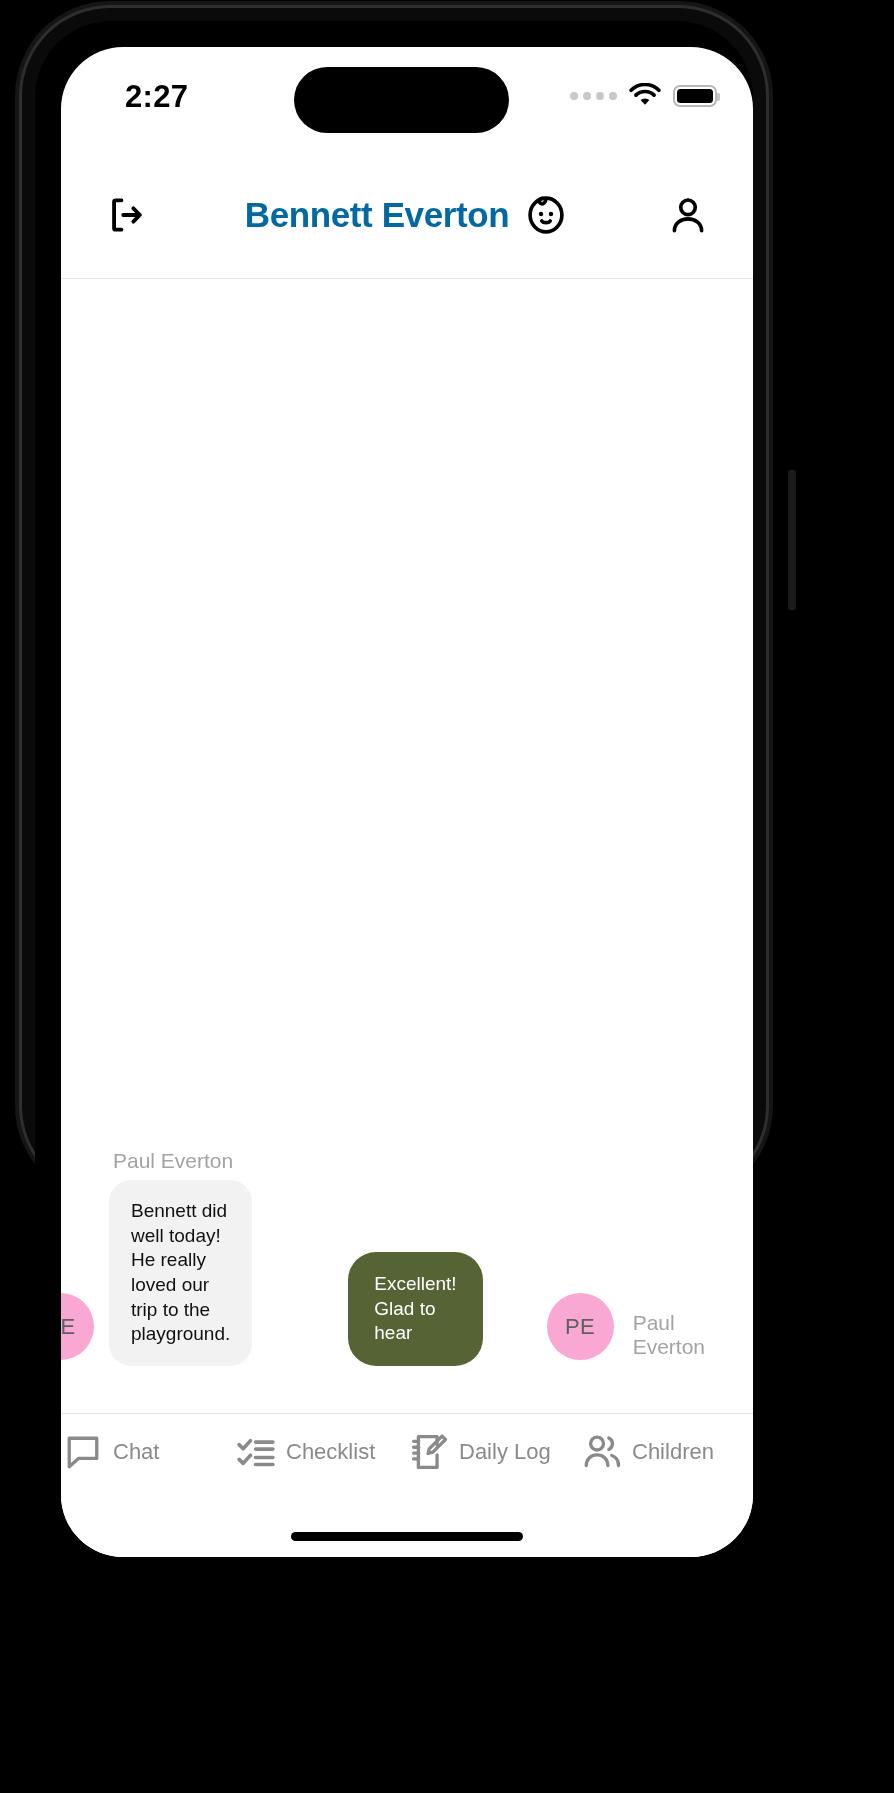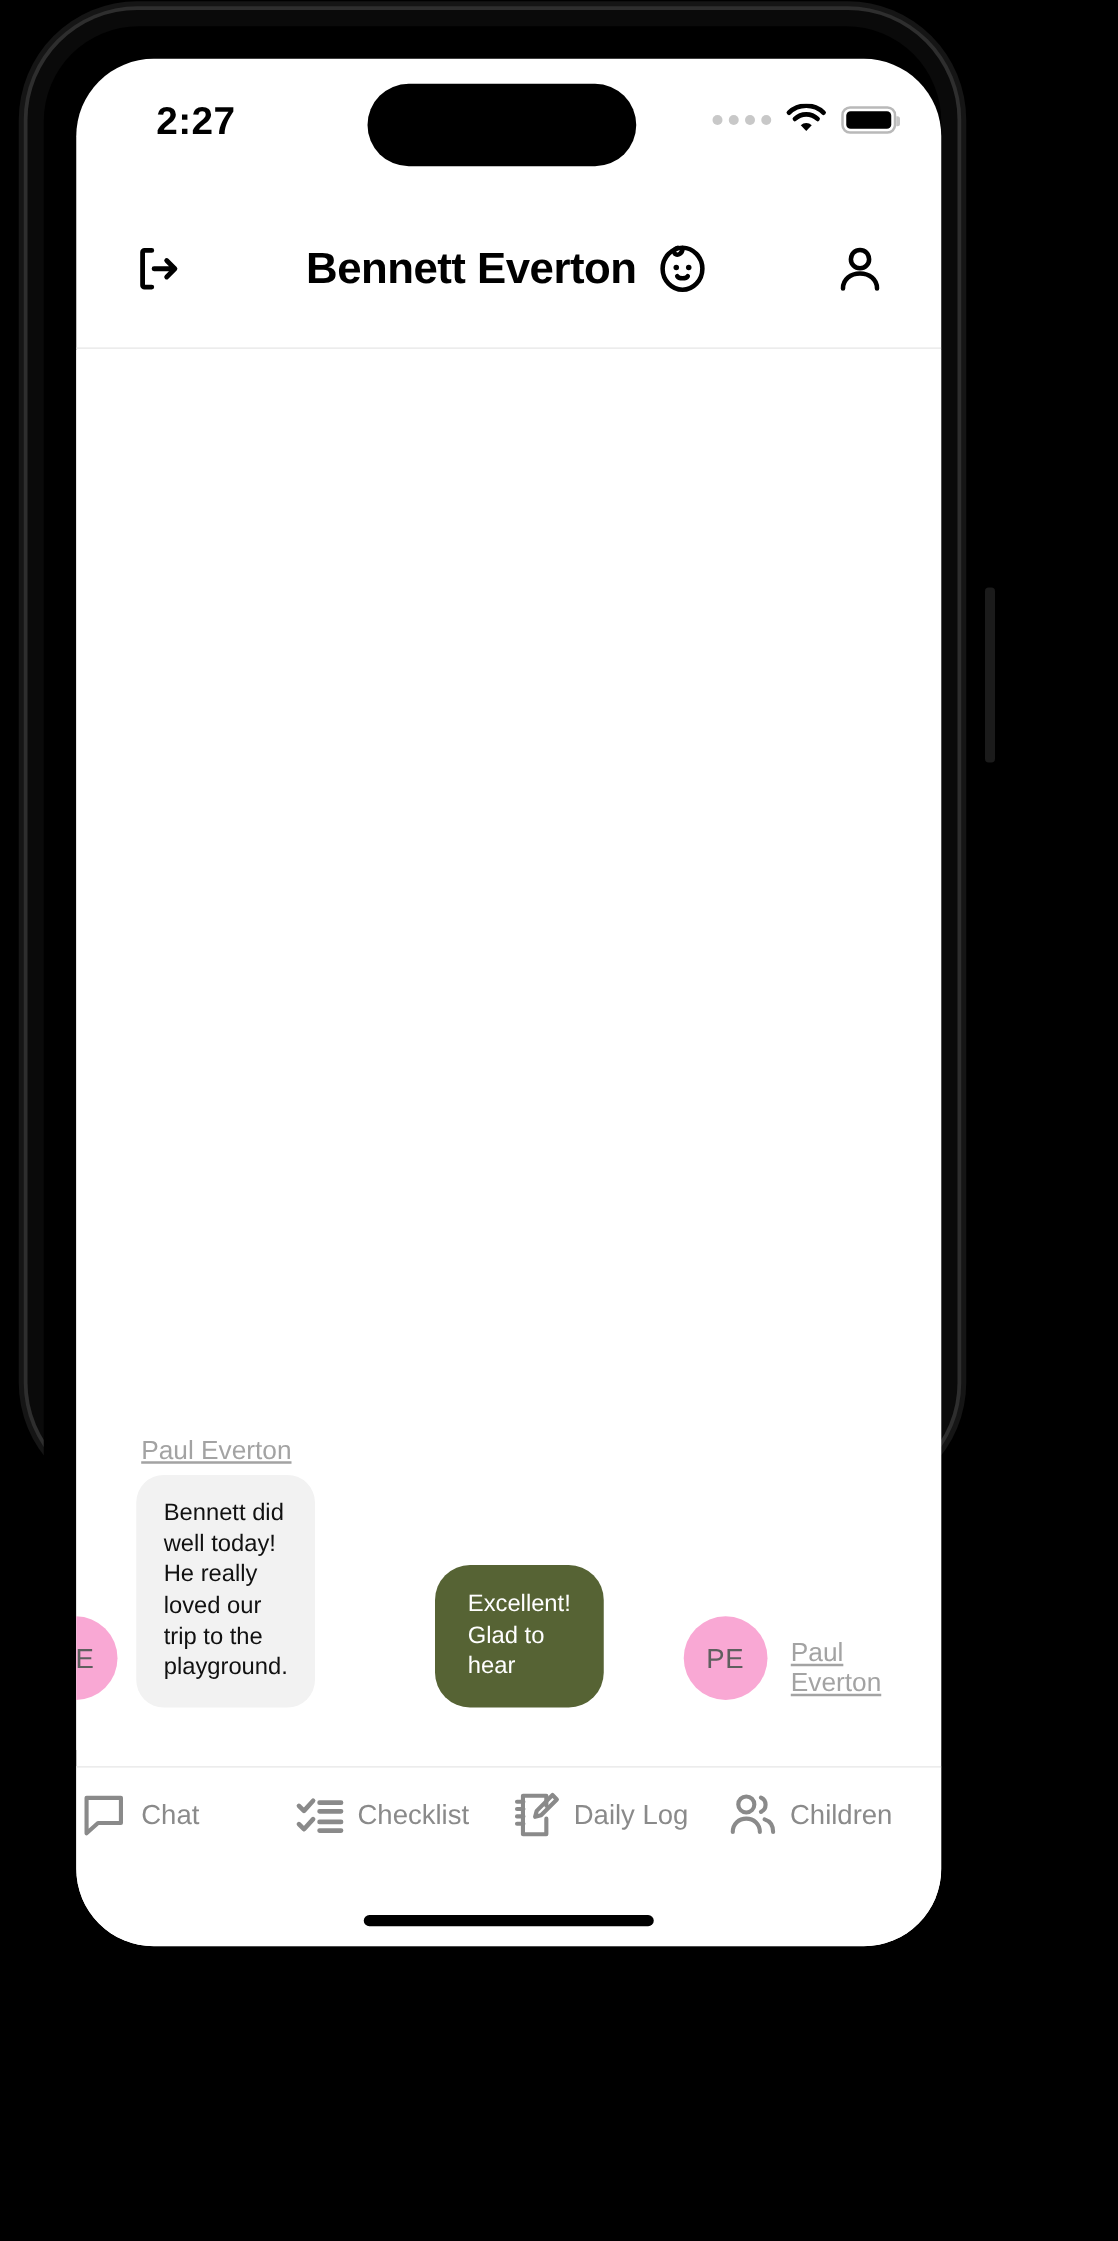--- a/index.html
+++ b/index.html
@@ -94,21 +94,21 @@
     width: 50px; height: 50px;
     display: flex; align-items: center; justify-content: center;
     cursor: pointer;
   }
   #header-center {
     position: absolute; left: 0; right: 0; top: 50%;
     transform: translateY(-50%);
     display: flex; align-items: center; justify-content: center; gap: 14px;
   }
   #header-title {
-    font-size: 35px; font-weight: 700; color: #000000;
+    font-size: 35px; font-weight: 700; color: #0369a1;
     letter-spacing: -0.4px;
   }
   #profile-button {
     position: absolute; right: 40px; top: 50%;
     transform: translateY(-50%);
     width: 50px; height: 50px;
     display: flex; align-items: center; justify-content: center;
     cursor: pointer;
   }
 
@@ -131,21 +131,21 @@
   .avatar {
     flex: 0 0 auto;
     width: 67px; height: 67px; border-radius: 50%;
     background: #f9a8d4; color: #5f5f5f;
     display: flex; align-items: center; justify-content: center;
     font-size: 22px; letter-spacing: 0.5px;
     margin-right: 15px; margin-bottom: 6px;
   }
   .msg-col { display: flex; flex-direction: column; min-width: 0; }
   .sender-name {
-    font-size: 21px; color: #a3a3a3; margin-bottom: 7px; padding-left: 4px; text-decoration: underline;
+    font-size: 21px; color: #a3a3a3; margin-bottom: 7px; padding-left: 4px;
   }
   .bubble {
     font-size: 19px; line-height: 1.30;
     padding: 19px 22px; border-radius: 22px;
     max-width: 100%; word-wrap: break-word;
   }
   .bubble.in  { background: #f2f2f2; color: #111; }
   .bubble.out { background: #566334; color: #fff; border-radius: 28px; padding: 20px 26px; }
 
   

